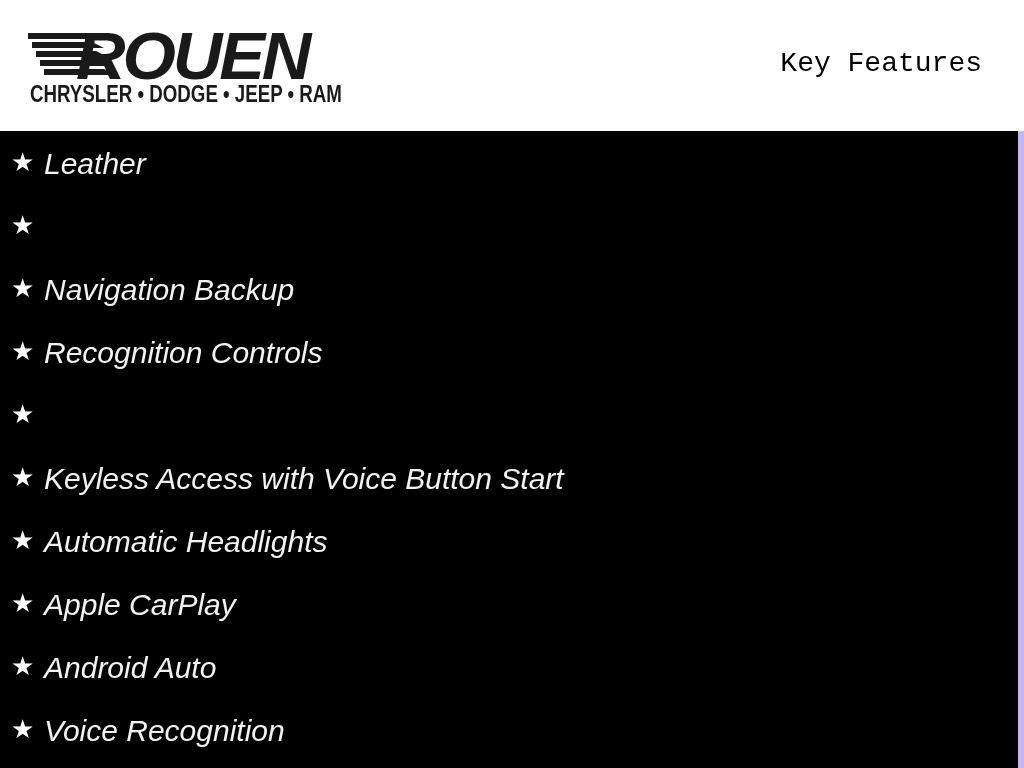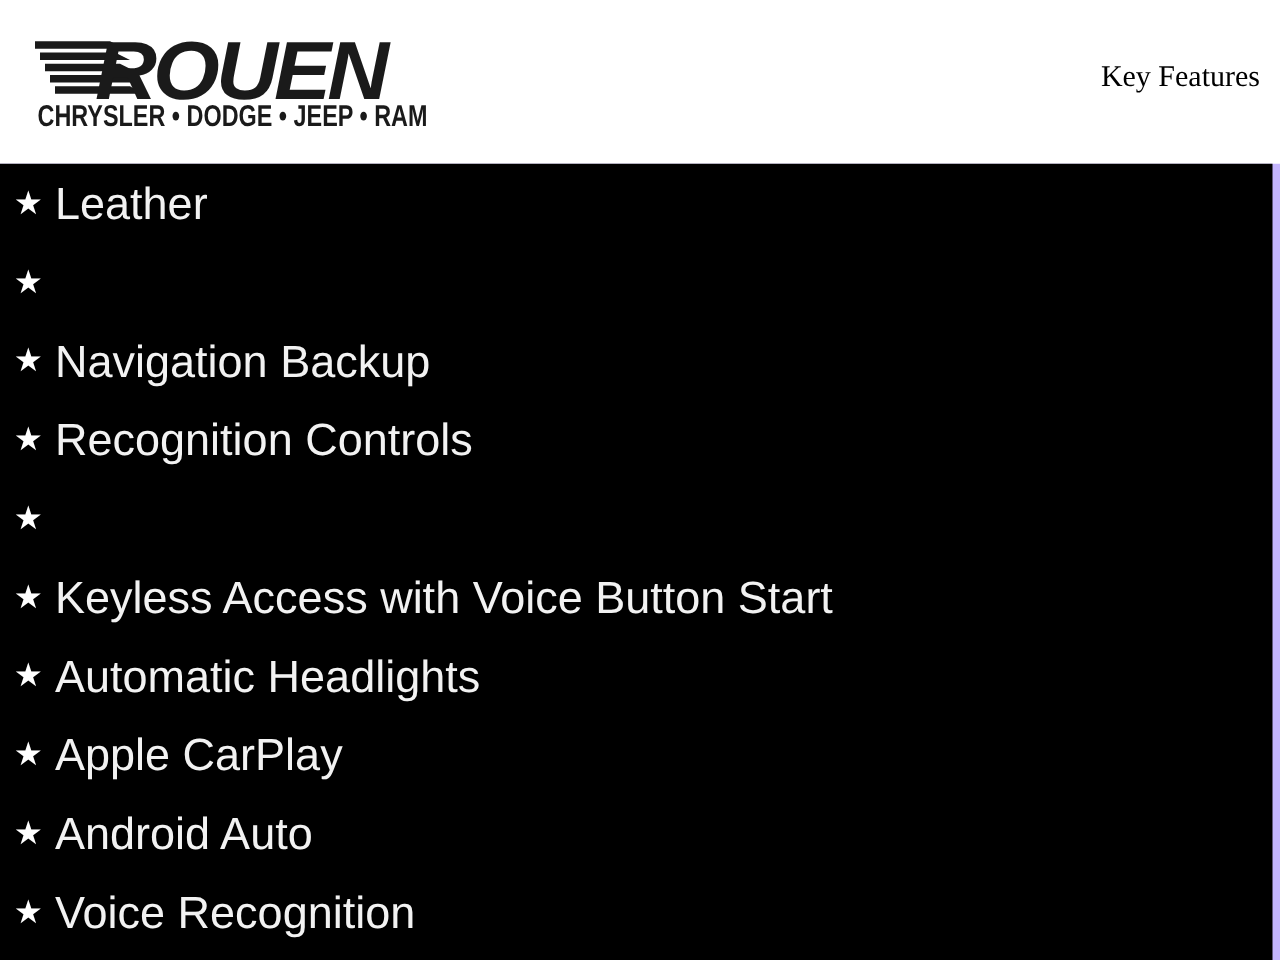--- a/index.html
+++ b/index.html
@@ -84,24 +84,24 @@
     line-height: 1;
     letter-spacing: 0px;
     transform: scaleX(0.78);
     transform-origin: left top;
     white-space: nowrap;
   }
 
   
   .page-title {
     position: absolute;
-    right: 16px;
+    right: 42px;
     top: 50px;
-    font-family: Liberation Serif, serif;
-    font-size: 24px;
+    font-family: Liberation Mono, monospace;
+    font-size: 28px;
     font-weight: normal;
     color: #000000;
     line-height: 1;
     white-space: nowrap;
   }
 
   
   .features-panel {
     position: absolute;
     left: 0;
@@ -137,24 +137,25 @@
     width: 20px;
     height: 63px;
     line-height: 63px;
     font-size: 26px;
     color: #ffffff;
     text-align: center;
   }
 
   .feature-label {
     font-family: "Liberation Sans", sans-serif;
-    font-size: 36px;
+    font-size: 30px;
     font-weight: normal;
     color: #f2f2f2;
     vertical-align: middle;
+    font-style: italic;
   }
 </style>
 </head>
 <body>
 
 <div id="page">
 
   <div class="header">
 
     <div class="logo">

